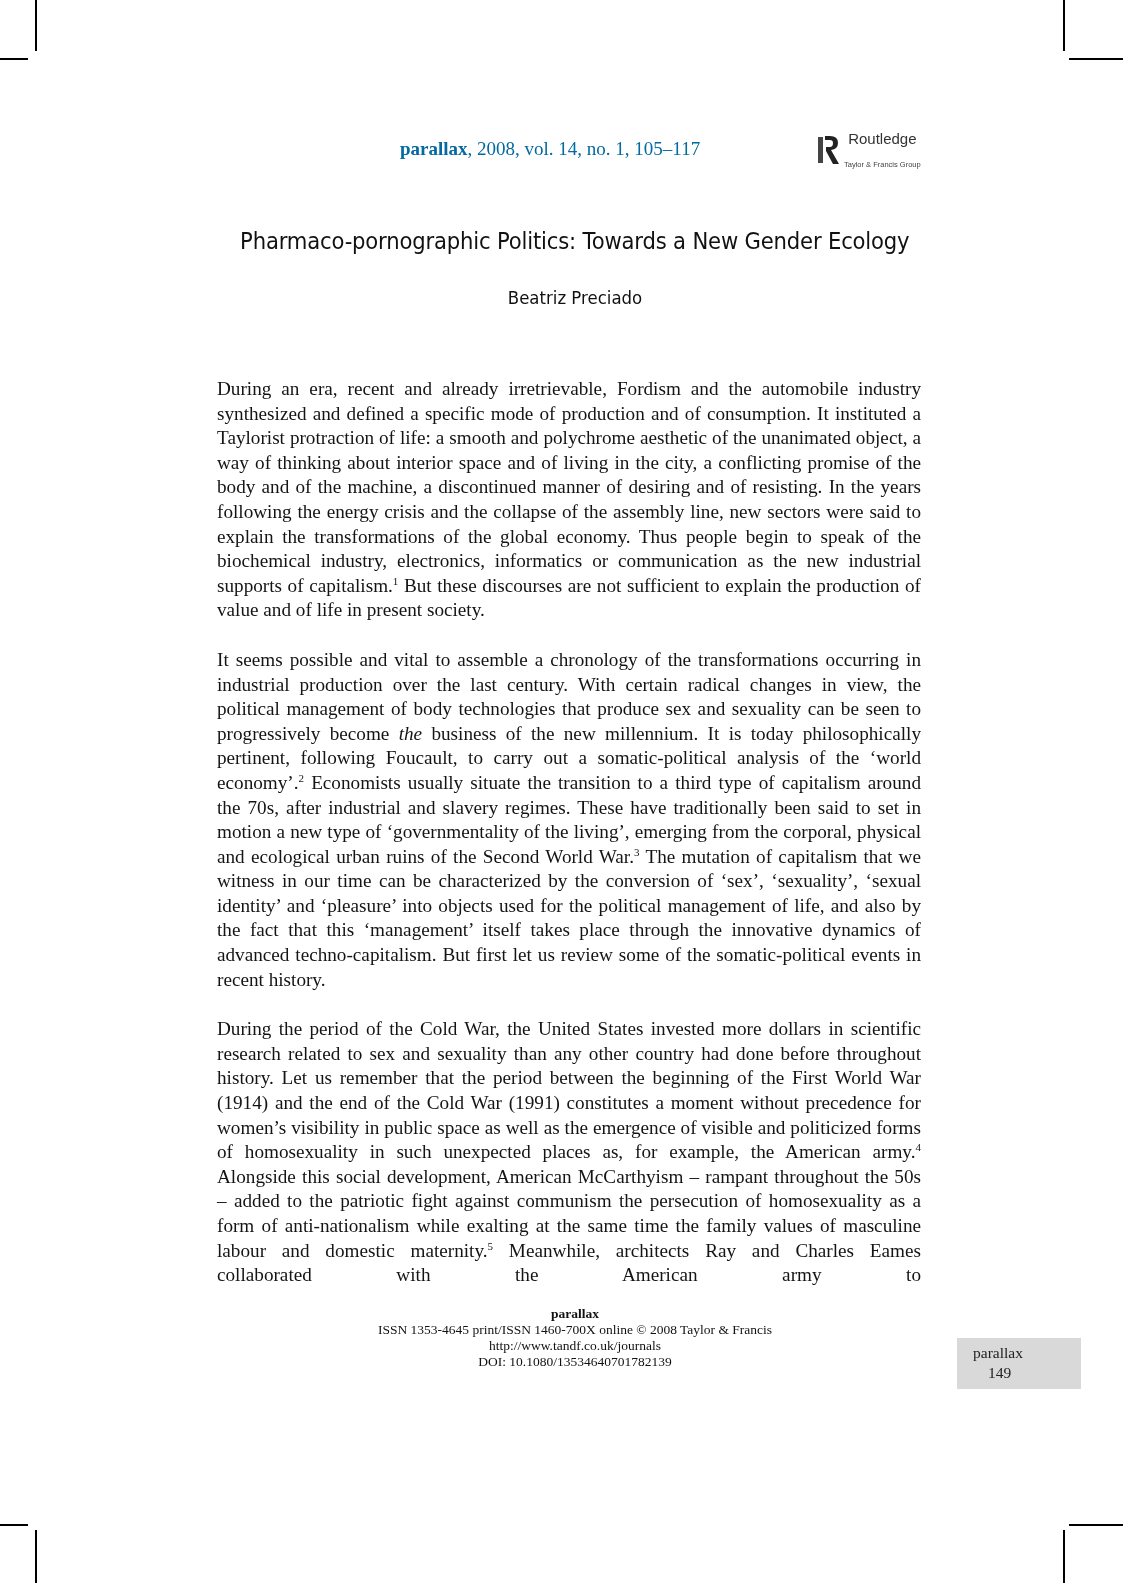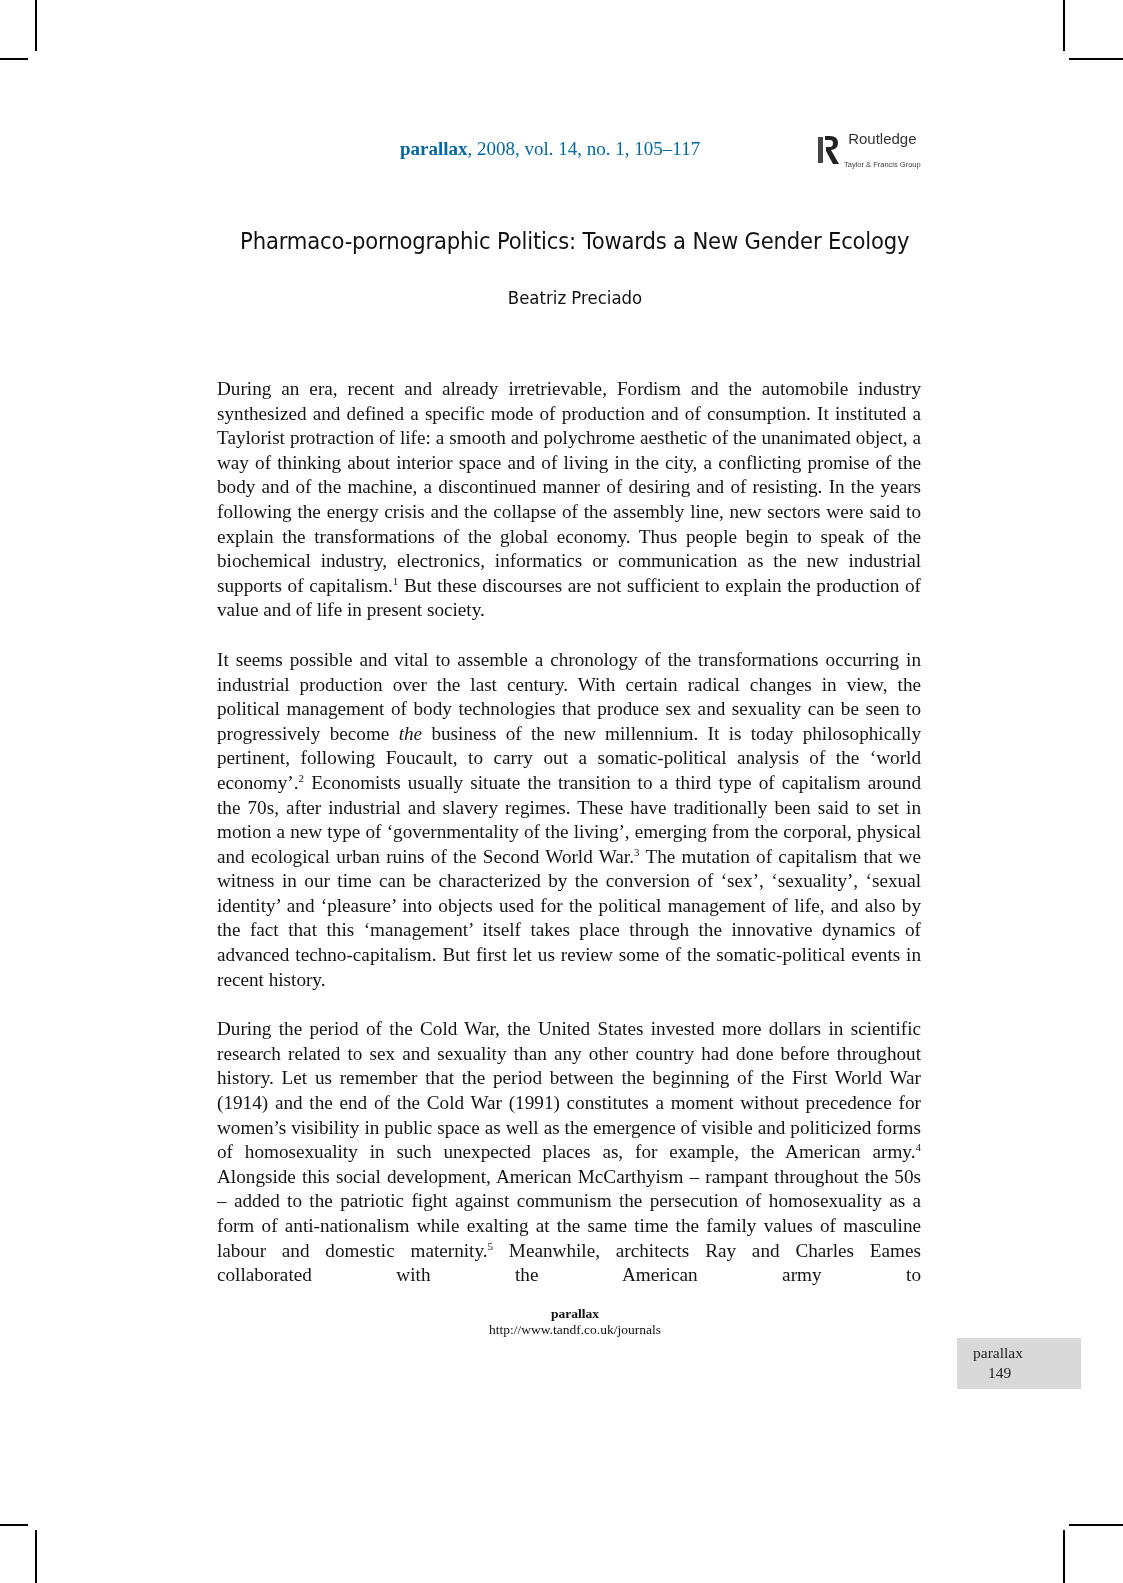--- a/index.html
+++ b/index.html
@@ -79,19 +79,21 @@
 <div class="author">Beatriz Preciado</div>
 
 <div class="body">
   <p><span>During an era, recent and already irretrievable, Fordism and the automobile industry synthesized and defined a specific mode of production and of consumption. It instituted a Taylorist protraction of life: a smooth and polychrome aesthetic of the unanimated object, a way of thinking about interior space and of living in the city, a conflicting promise of the body and of the machine, a discontinued manner of desiring and of resisting. In the years following the energy crisis and the collapse of the assembly line, new sectors were said to explain the transformations of the global economy. Thus people begin to speak of the biochemical industry, electronics, informatics or communication as the new industrial supports of capitalism.</span><sup>1</sup><span> But these discourses are not sufficient to explain the production of value and of life in present society.</span></p>
   <p><span>It seems possible and vital to assemble a chronology of the transformations occurring in industrial production over the last century. With certain radical changes in view, the political management of body technologies that produce sex and sexuality can be seen to progressively become </span><em>the</em><span> business of the new millennium. It is today philosophically pertinent, following Foucault, to carry out a somatic-political analysis of the ‘world economy’.</span><sup>2</sup><span> Economists usually situate the transition to a third type of capitalism around the 70s, after industrial and slavery regimes. These have traditionally been said to set in motion a new type of ‘governmentality of the living’, emerging from the corporal, physical and ecological urban ruins of the Second World War.</span><sup>3</sup><span> The mutation of capitalism that we witness in our time can be characterized by the conversion of ‘sex’, ‘sexuality’, ‘sexual identity’ and ‘pleasure’ into objects used for the political management of life, and also by the fact that this ‘management’ itself takes place through the innovative dynamics of advanced techno-capitalism. But first let us review some of the somatic-political events in recent history.</span></p>
   <p style="text-align-last: justify;"><span>During the period of the Cold War, the United States invested more dollars in scientific research related to sex and sexuality than any other country had done before throughout history. Let us remember that the period between the beginning of the First World War (1914) and the end of the Cold War (1991) constitutes a moment without precedence for women’s visibility in public space as well as the emergence of visible and politicized forms of homosexuality in such unexpected places as, for example, the American army.</span><sup>4</sup><span> Alongside this social development, American McCarthyism – rampant throughout the 50s – added to the patriotic fight against communism the persecution of homosexuality as a form of anti-nationalism while exalting at the same time the family values of masculine labour and domestic maternity.</span><sup>5</sup><span> Meanwhile, architects Ray and Charles Eames collaborated with the American army to</span></p>
 </div>
 
 <div class="footer">
   <div class="fj">parallax</div>
+  <div>ISSN 1353-4645 print/ISSN 1460-700X online © 2008 Taylor &amp; Francis</div>
   <div>http://www.tandf.co.uk/journals</div>
+  <div>DOI: 10.1080/13534640701782139</div>
 </div>
 
 <div class="pagebox">
   <span class="pj">parallax</span>
   <span class="pn">149</span>
 </div>
 
 </body></html>

